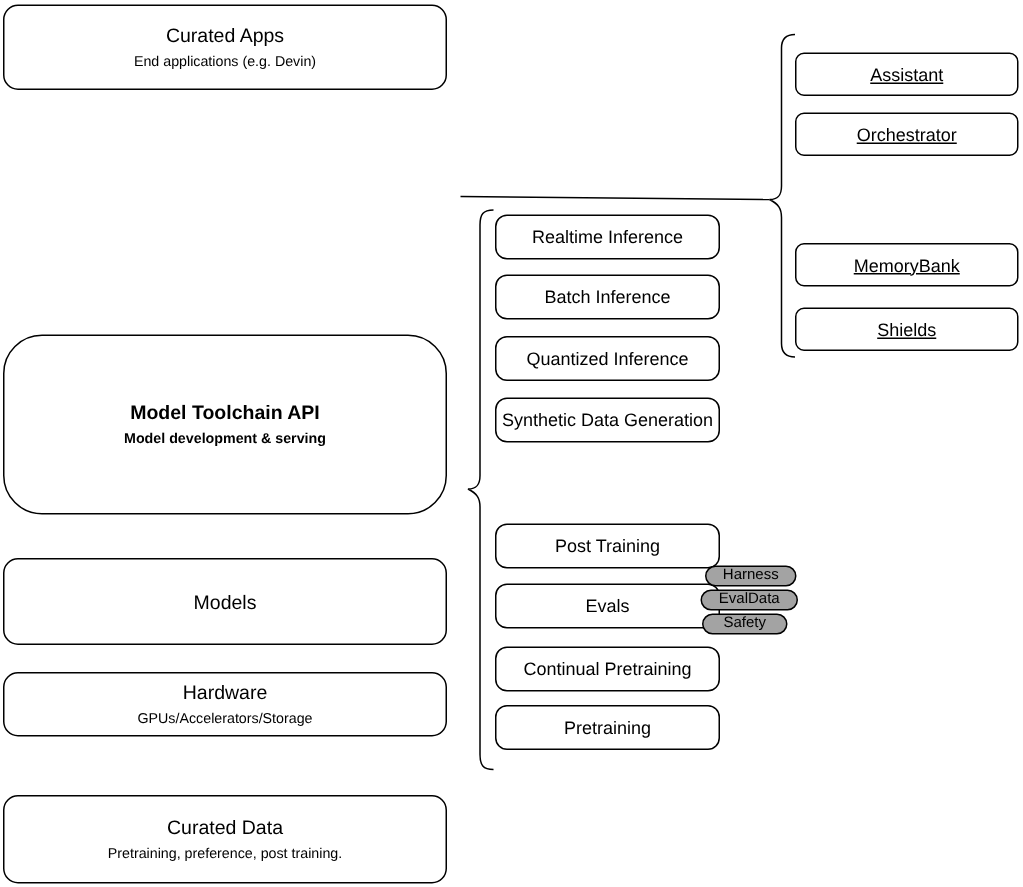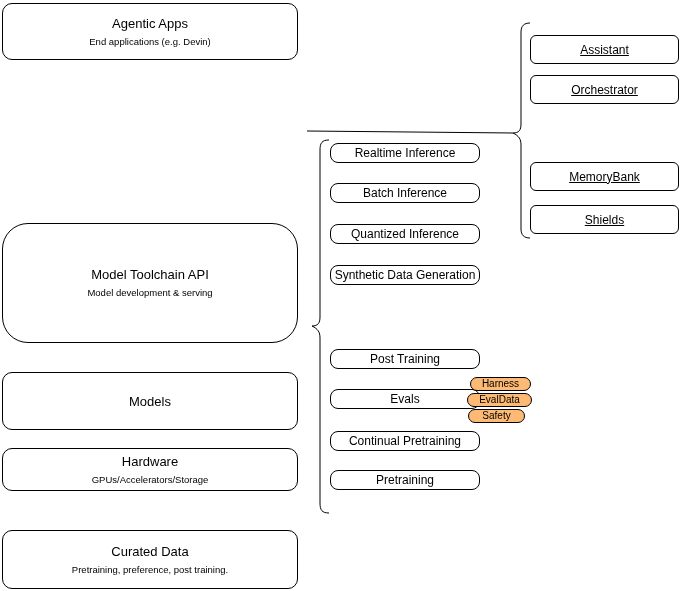--- a/index.html
+++ b/index.html
@@ -44,40 +44,40 @@
     margin-top: 5px;
     white-space: nowrap;
   }
   .leftbox  { left: 2px; width: 296px; }
   .r10 { border-radius: 10px; }
   .r26 { border-radius: 26px; }
 
   .midbox {
     left: 330px;
     width: 150px;
-    height: 20px;
+    height: 30px;
     border-radius: 8px;
     font-size: 12px;
     white-space: nowrap;
     z-index: 2;
   }
   .rightbox {
     left: 530px;
     width: 149px;
     height: 29px;
     border-radius: 6px;
     font-size: 12px;
     white-space: nowrap;
     z-index: 2;
     text-decoration: underline;
   }
   .pill {
     position: absolute;
     box-sizing: border-box;
-    background: #fdba74;
+    background: #a3a3a3;
     border: 1px solid #000000;
     border-radius: 8px;
     height: 14px;
     display: flex;
     justify-content: center;
     font-size: 10px;
     line-height: 12px;
     color: #000000;
     z-index: 3;
     white-space: nowrap;
@@ -91,26 +91,26 @@
 
 <div class="canvas">
 
   <svg class="overlay" width="682" height="591" viewBox="0 0 682 591">
     <path d="M 307 131 L 513 133" stroke="#000000" stroke-width="1" fill="none"></path>
     <path d="M 329 140 C 322 140 320 143 320 150 L 320 317 C 320 323 318 326 312 326 C 318 329 320 332 320 338 L 320 503 C 320 510 322 513 329 513" stroke="#000000" stroke-width="1" fill="none"></path>
     <path d="M 530 23 C 524 23 521 26 521 32 L 521 124 C 521 130 519 133 513 133 C 519 136 521 139 521 145 L 521 229 C 521 235 524 238 530 238" stroke="#000000" stroke-width="1" fill="none"></path>
   </svg>
 
   <div class="node leftbox r10" style="top:3px; height:57px;">
-    <div class="title">Agentic Apps</div>
+    <div class="title">Curated Apps</div>
     <div class="subtitle">End applications (e.g. Devin)</div>
   </div>
 
 
-  <div class="node leftbox r26" style="top:223px; height:120px;">
+  <div class="node leftbox r26" style="top:223px; height:120px;font-weight:bold;">
     <div class="title">Model Toolchain API</div>
     <div class="subtitle">Model development &amp; serving</div>
   </div>
 
   <div class="node leftbox r10" style="top:372px; height:58px;">
     <div class="title">Models</div>
   </div>
 
   <div class="node leftbox r10" style="top:448px; height:43px;">
     <div class="title">Hardware</div>

